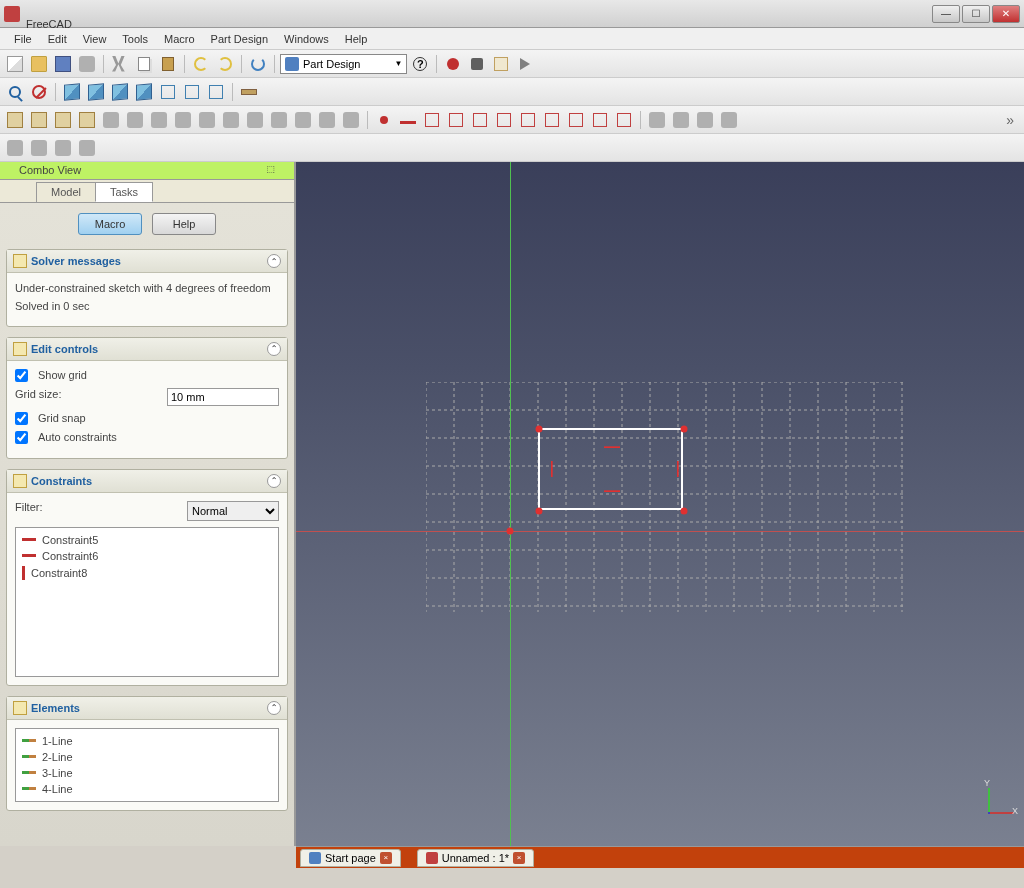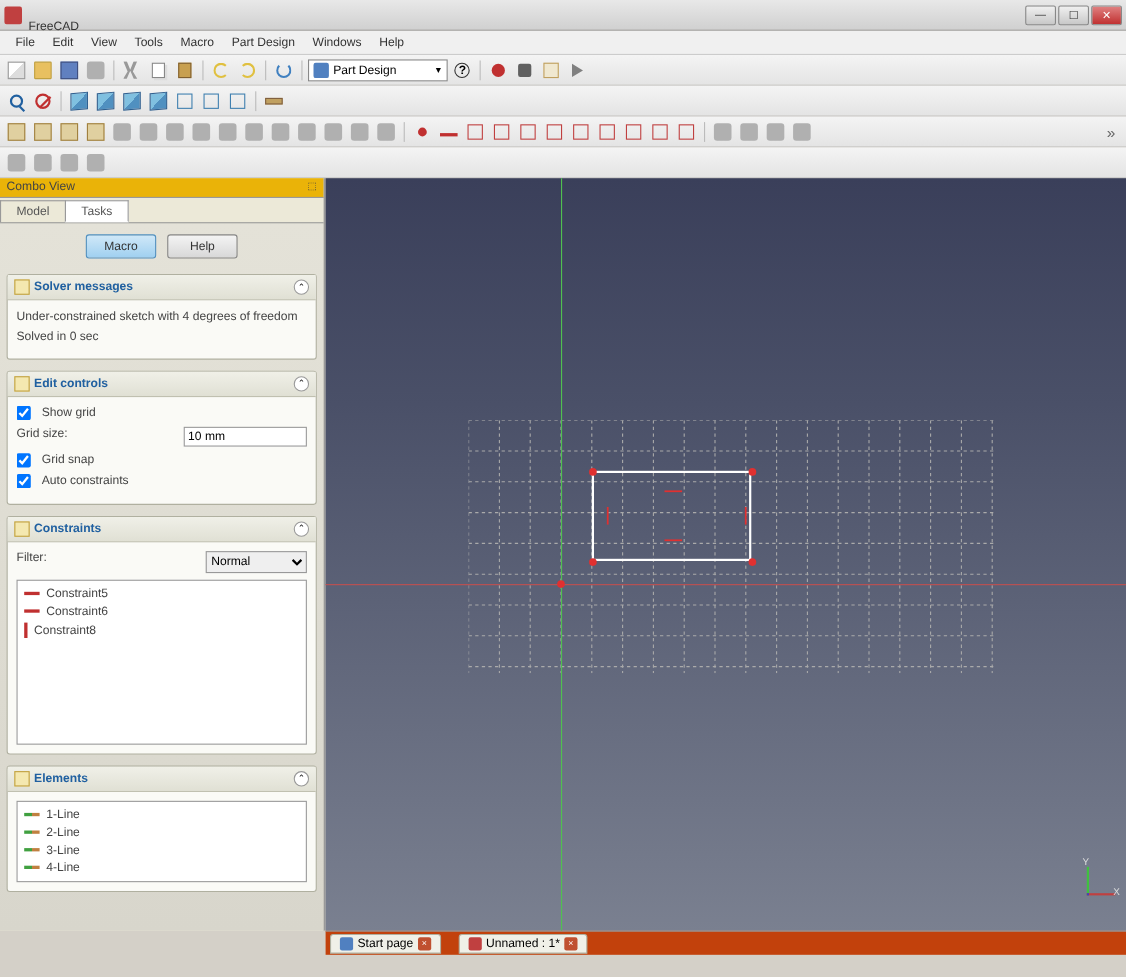--- a/index.html
+++ b/index.html
@@ -52,23 +52,23 @@
 .ico-grey-op { width:16px;height:16px;background:#b0b0b0;border-radius:3px; }
 .ico-point { width:8px;height:8px;background:#c03030;border-radius:50%;margin:4px; }
 .ico-line { width:16px;height:3px;background:#c03030;margin-top:6px; }
 .ico-constraint { width:14px;height:14px;border:1px solid #c04040; }
 
 
 .main-area { display: flex; height: calc(888px - 28px - 22px - 28px - 28px - 28px - 28px - 22px - 20px); }
 
 
 .combo-panel { width: 296px; background: #ece9d8; border-right: 2px solid #999; display: flex; flex-direction: column; }
-.panel-title { height: 18px; background: #eab308; padding: 2px 6px; border-bottom: 1px solid #999; display:flex; color:#444; }
+.panel-title { height: 18px; background: #bef264; padding: 2px 19px; border-bottom: 1px solid #999; display:flex; color:#444; }
 .panel-title .pin { margin-left:auto; font-size:9px; }
-.tab-row { display: flex; background: #ece9d8; padding-top:2px; }
+.tab-row { display: flex; background: #ece9d8; padding-top:2px;margin-left:36px; }
 .tab { padding: 3px 14px; border: 1px solid #999; border-bottom: none; background: #ece9d8; margin-right: -1px; color:#555; }
 .tab.active { background: #fff; border-bottom: 1px solid #fff; position: relative; z-index: 1; }
 .tab-content { flex:1; background: linear-gradient(to bottom, #e4e2d8, #d8d6cc); border-top:1px solid #999; padding: 10px 6px; overflow-y:auto; }
 
 .btn-row { display:flex; justify-content:center; gap:10px; margin-bottom:14px; }
 .task-btn { width: 64px; height: 22px; background: linear-gradient(to bottom,#f4f4f4,#d8d8d8); border:1px solid #888; border-radius:3px; display:flex;align-items:center;justify-content:center; color:#333; }
 .task-btn.hover { background: linear-gradient(to bottom,#d0e8f8,#a0d0f0); border-color:#5090c0; }
 
 .task-group { background:#fafaf6; border:1px solid #b0b0a0; border-radius:3px; margin-bottom:10px; }
 .task-group-header { background: linear-gradient(to bottom,#f0f0e8,#e0e0d4); padding:4px 6px; display:flex; align-items:center; gap:4px; border-bottom:1px solid #c0c0b0; }

